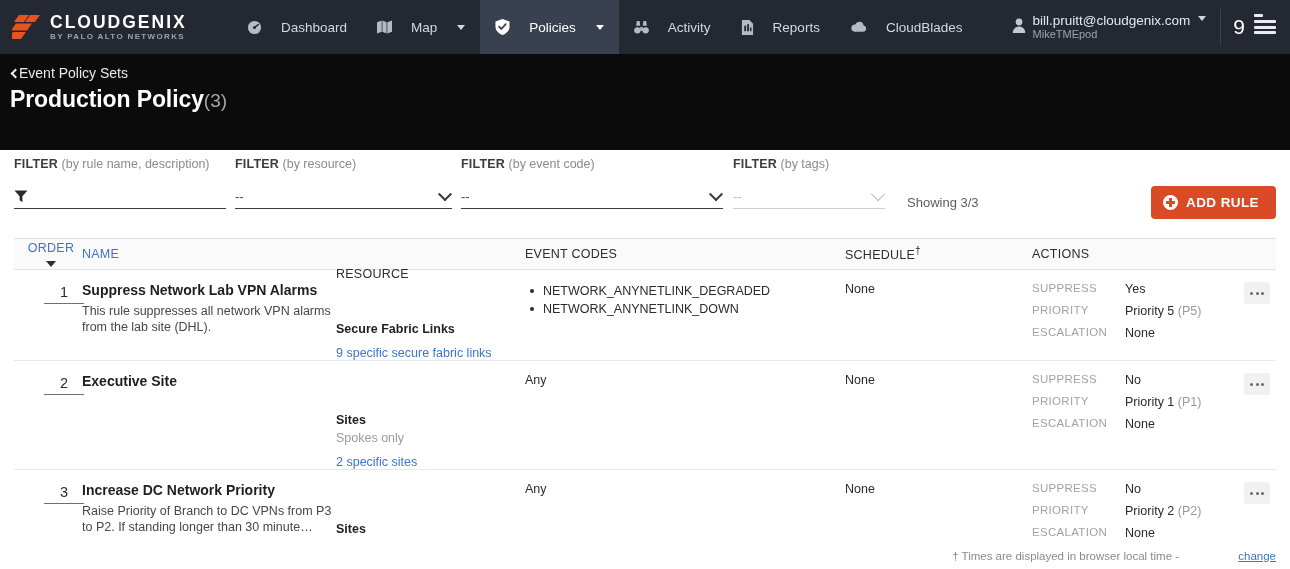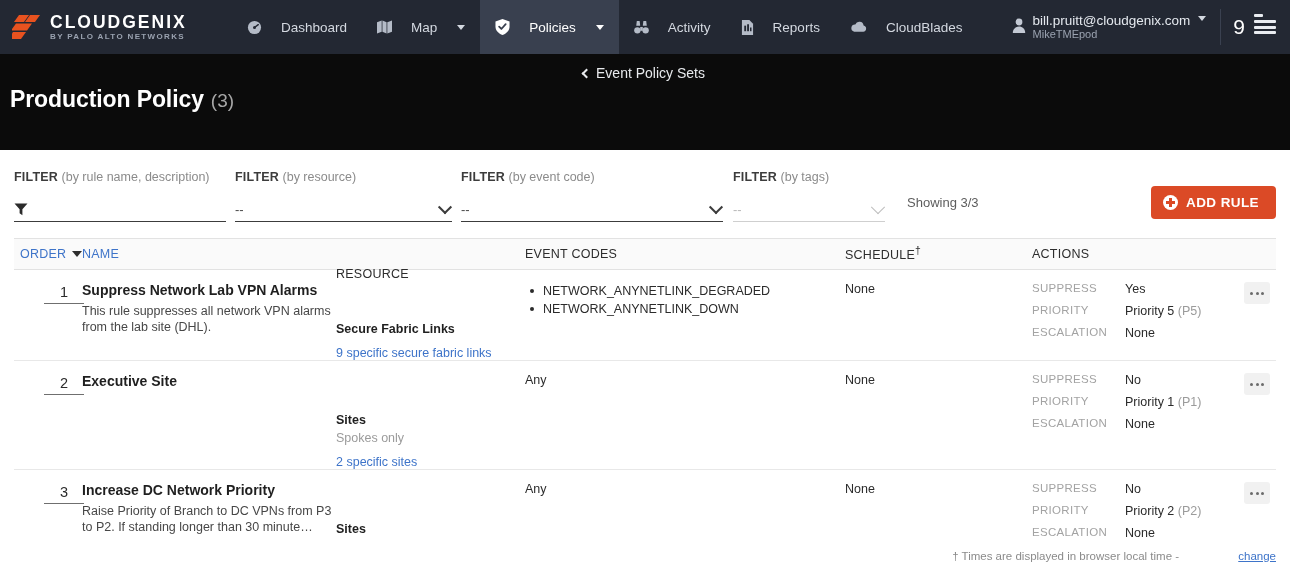--- a/index.html
+++ b/index.html
@@ -106,48 +106,47 @@
     background: #e8521f;
   }
 
   
   .pagehdr {
     background: #0b0b0b;
     height: 96px;
     padding: 9px 14px 0 10px;
   }
   .crumb {
-    display: flex; align-items: center; gap: 6px;
+    display: flex; align-items: center; 
     color: #e8eaed; font-size: 14px; cursor: pointer;
     height: 20px;
-    justify-content: center;
   }
   .crumb-arrow {
     display: inline-block;
     width: 7px; height: 7px;
     border-left: 2px solid #e8eaed;
     border-bottom: 2px solid #e8eaed;
     transform: rotate(45deg);
     margin-left: 2px;
   }
-  .title-line { margin-top: 3px; display: flex; align-items: baseline; gap: 7px; }
+  .title-line { margin-top: 3px; display: flex; align-items: baseline; }
   .title-main { color: #ffffff; font-size: 23px; font-weight: bold; letter-spacing: -0.1px; }
   .title-count { color: #a7a7a7; font-size: 19px; }
   .subtitle { color: #a0a0a0; font-size: 13.5px; margin-top: 4px; }
 
   
   .filterbar {
     height: 88px;
     background: #ffffff;
     padding: 0 14px;
     display: flex;
     align-items: flex-start;
     position: relative;
   }
-  .fgroup { padding-top: 20px; }
+  .fgroup { padding-top: 7px; }
   .flabel { font-size: 12.5px; color: #3c3c3c; white-space: nowrap; }
   .flabel b { font-weight: bold; letter-spacing: 0.2px; }
   .flabel .sub { color: #8b8b8b; }
   .fctrl {
     margin-top: 14px;
     height: 24px;
     border-bottom: 1.5px solid #3c3c3c;
     display: flex;
     align-items: center;
     justify-content: space-between;
@@ -215,21 +214,21 @@
     height: 32px;
     align-items: center;
     background: #fafafa;
     border-top: 1px solid #e2e2e2;
     border-bottom: 1px solid #e2e2e2;
     font-size: 12.5px;
     letter-spacing: 0.25px;
   }
   .th { color: #2d2d2d; }
   .th.link { color: #3e74c9; cursor: pointer; }
-  .c-order { width: 68px; display: flex; align-items: center; gap: 6px; padding-left: 6px; }
+  .c-order { width: 68px; display: flex; align-items: center; gap: 6px; padding-left: 6px; flex-direction: column; }
   .c-name  { width: 254px; }
   .c-res   { width: 189px; margin-top: 40px; }
   .c-evt   { width: 320px; }
   .c-sch   { width: 187px; }
   .c-act   { flex: 1; }
   .sortcaret {
     width: 0; height: 0;
     border-left: 5px solid transparent;
     border-right: 5px solid transparent;
     border-top: 6px solid #2d2d2d;

